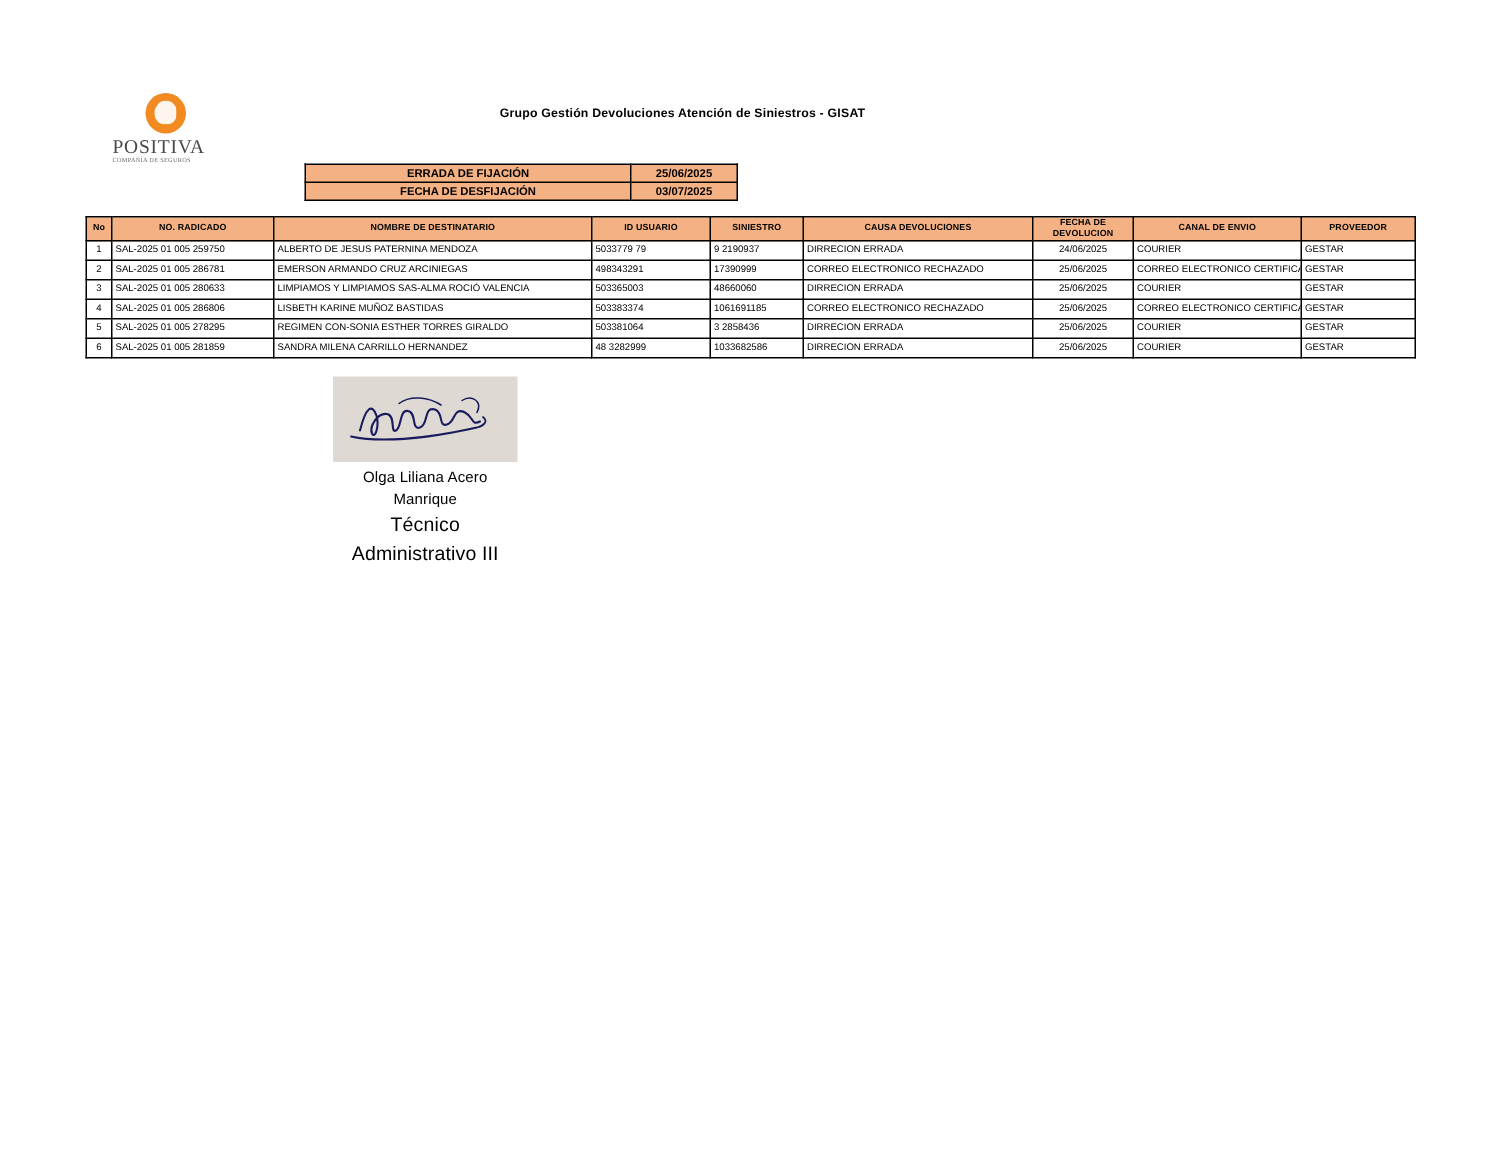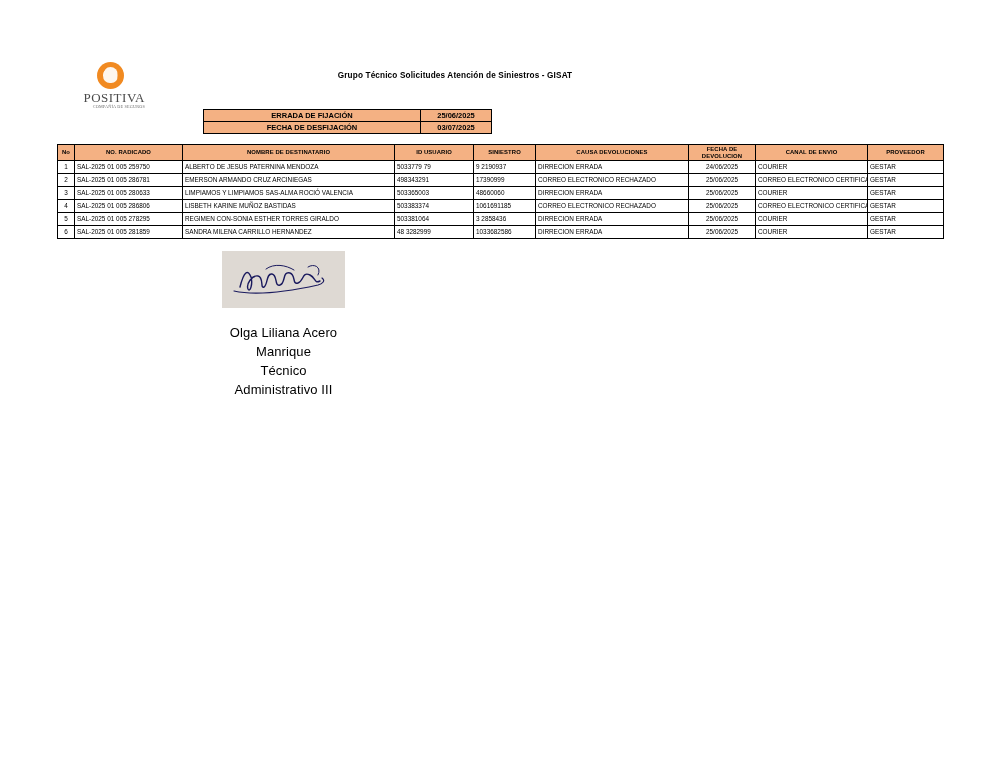--- a/index.html
+++ b/index.html
@@ -16,21 +16,21 @@
     overflow: hidden;
   }
 
   
   .logo-wrap {
     position: absolute;
     left: 75px;
     top: 62px;
     width: 70px;
     height: 52px;
-    text-align: right;
+    text-align: left;
   }
   .logo-circle {
     width: 27px;
     height: 27px;
     border-radius: 50%;
     background: #f18a21;
     margin: 0 auto 2px auto;
     position: relative;
   }
   .logo-circle::after {
@@ -157,42 +157,42 @@
   .sign-img {
     width: 123px;
     height: 57px;
     background: #ded9d3;
     display: block;
     position: relative;
     overflow: hidden;
   }
   .sign-img svg { display: block; }
   .sign-name {
-    font-size: 13px;
-    margin-top: 16px;
+    font-size: 10px;
+    margin-top: 4px;
     line-height: 1.45;
     letter-spacing: .1px;
   }
   .sign-role {
     font-size: 13px;
     line-height: 1.45;
     letter-spacing: .1px;
   }
 </style>
 </head>
 <body>
 
 <div class="logo-wrap">
   <div class="logo-circle"></div>
   <div class="logo-text">POSITIVA</div>
   <div class="logo-sub">COMPAÑÍA DE SEGUROS</div>
 </div>
 
 <div class="title-block">
-  <div class="title-main">Grupo Técnico Solicitudes Atención de Siniestros - GISAT</div>
+  <div class="title-main">Grupo Gestión Devoluciones Atención de Siniestros - GISAT</div>
 </div>
 
 <table class="dates">
   <tbody>
     <tr>
       <td class="label">ERRADA DE FIJACIÓN</td>
       <td class="value">25/06/2025</td>
     </tr>
     <tr>
       <td class="label">FECHA DE DESFIJACIÓN</td>

